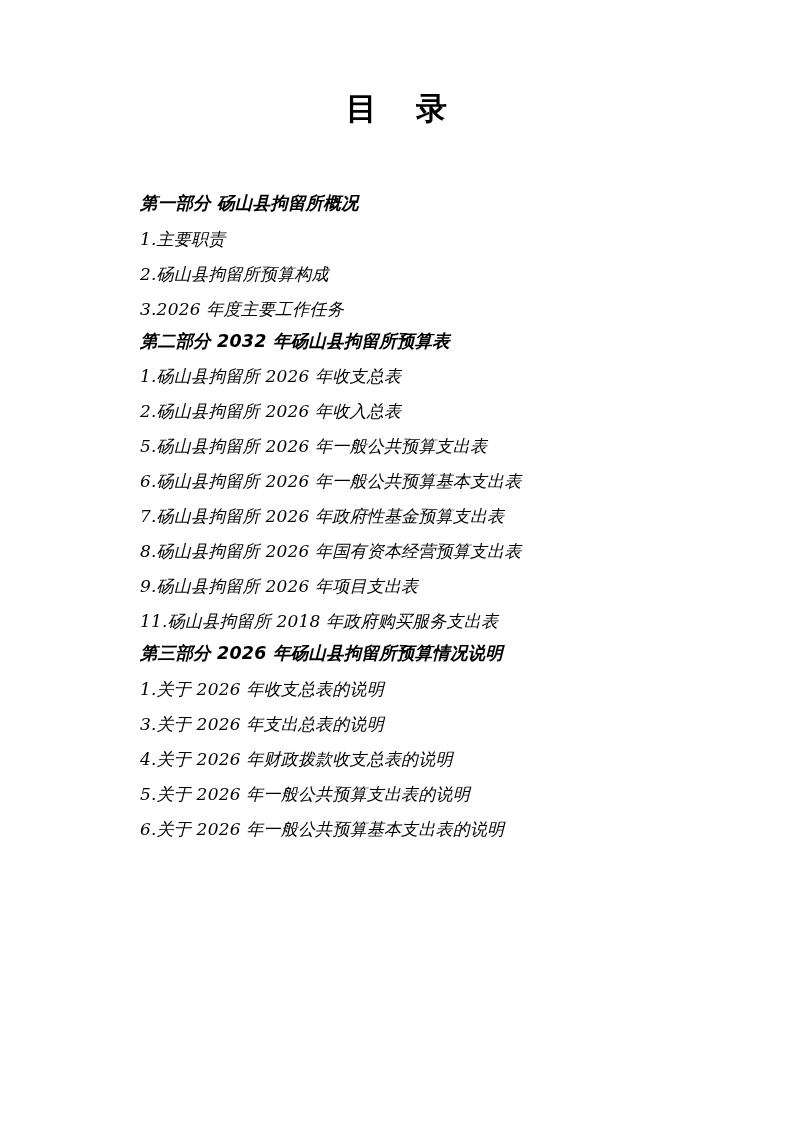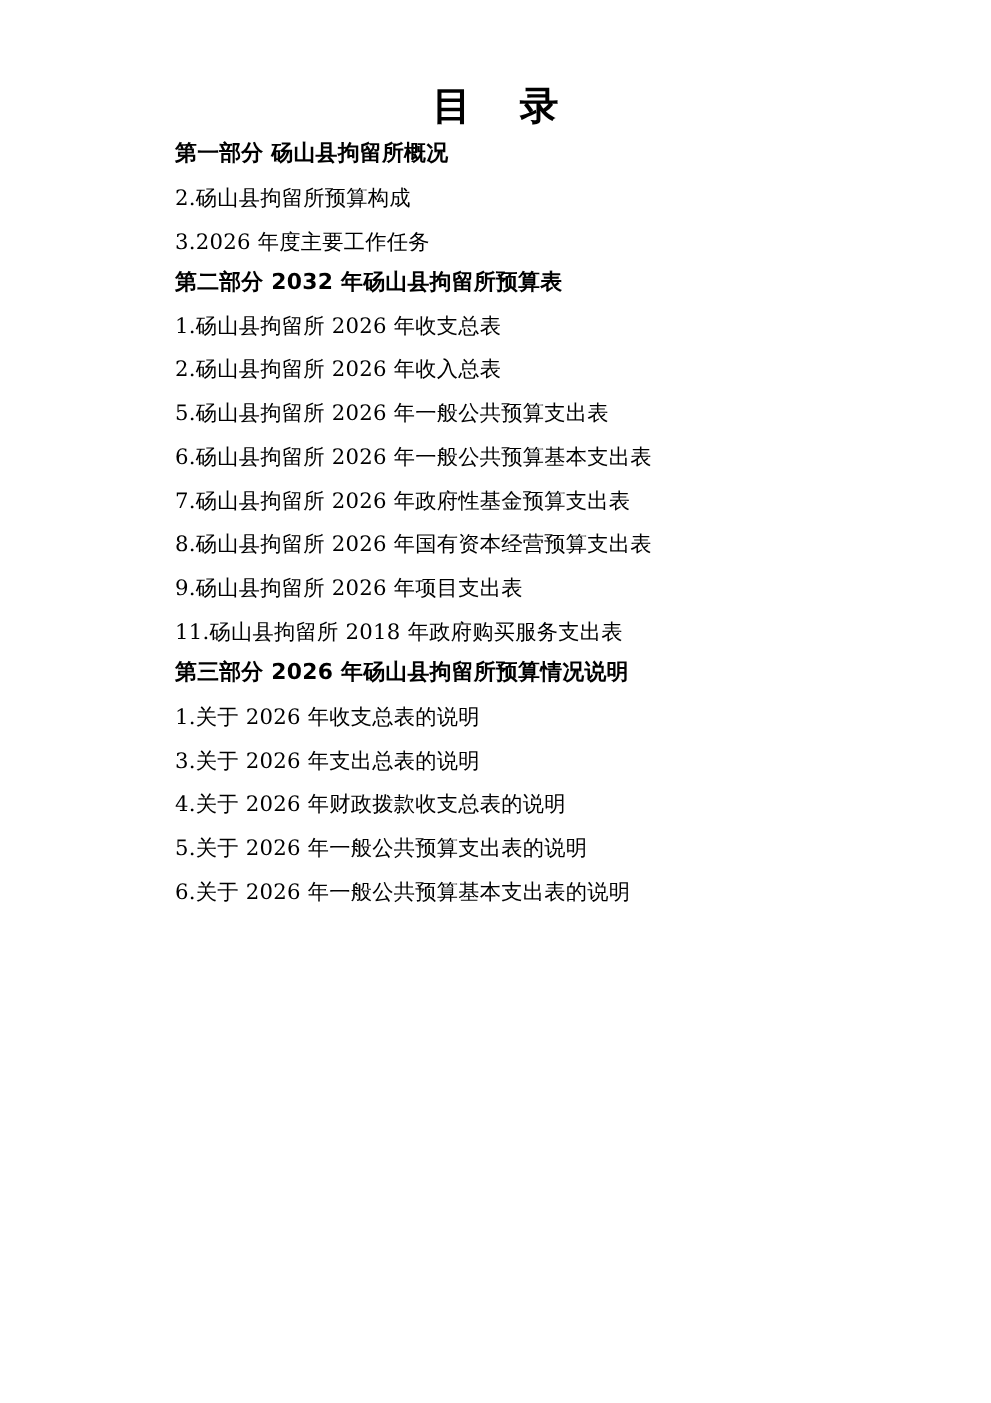--- a/index.html
+++ b/index.html
@@ -21,27 +21,29 @@
     height: 1122px;
     box-sizing: border-box;
     padding: 0;
   }
   .doc-title {
     text-align: center;
     font-family: "DejaVu Sans", "Liberation Sans", sans-serif;
     font-weight: bold;
     font-size: 31px;
     letter-spacing: 14px;
-    margin-top: 64px;
+    margin-top: 88px;
     margin-bottom: 0;
     text-indent: 14px;
   }
   .toc {
+    margin-top: 56px;
     padding-left: 140px;
     padding-right: 66px;
+    font-style: italic;
   }
   .toc-section-head {
     font-family: "DejaVu Sans", "Liberation Sans", sans-serif;
     font-weight: bold;
     font-size: 17.5px;
     line-height: 1.0;
     margin: 0 0 6px 0;
     padding-top: 9px;
     letter-spacing: 0.2px;
   }
@@ -57,20 +59,21 @@
 </style>
 </head>
 <body>
 
 <div class="page">
 
   <h1 class="doc-title">目  录</h1>
 
   <div class="toc">
       <div class="toc-section-head">第一部分  砀山县拘留所概况</div>
+      <div class="toc-entry">1.主要职责</div>
       <div class="toc-entry">2.砀山县拘留所预算构成</div>
       <div class="toc-entry">3.2026 年度主要工作任务</div>
       <div class="toc-section-head">第二部分  2032 年砀山县拘留所预算表</div>
       <div class="toc-entry">1.砀山县拘留所 2026 年收支总表</div>
       <div class="toc-entry">2.砀山县拘留所 2026 年收入总表</div>
       <div class="toc-entry">5.砀山县拘留所 2026 年一般公共预算支出表</div>
       <div class="toc-entry">6.砀山县拘留所 2026 年一般公共预算基本支出表</div>
       <div class="toc-entry">7.砀山县拘留所 2026 年政府性基金预算支出表</div>
       <div class="toc-entry">8.砀山县拘留所 2026 年国有资本经营预算支出表</div>
       <div class="toc-entry">9.砀山县拘留所 2026 年项目支出表</div>

